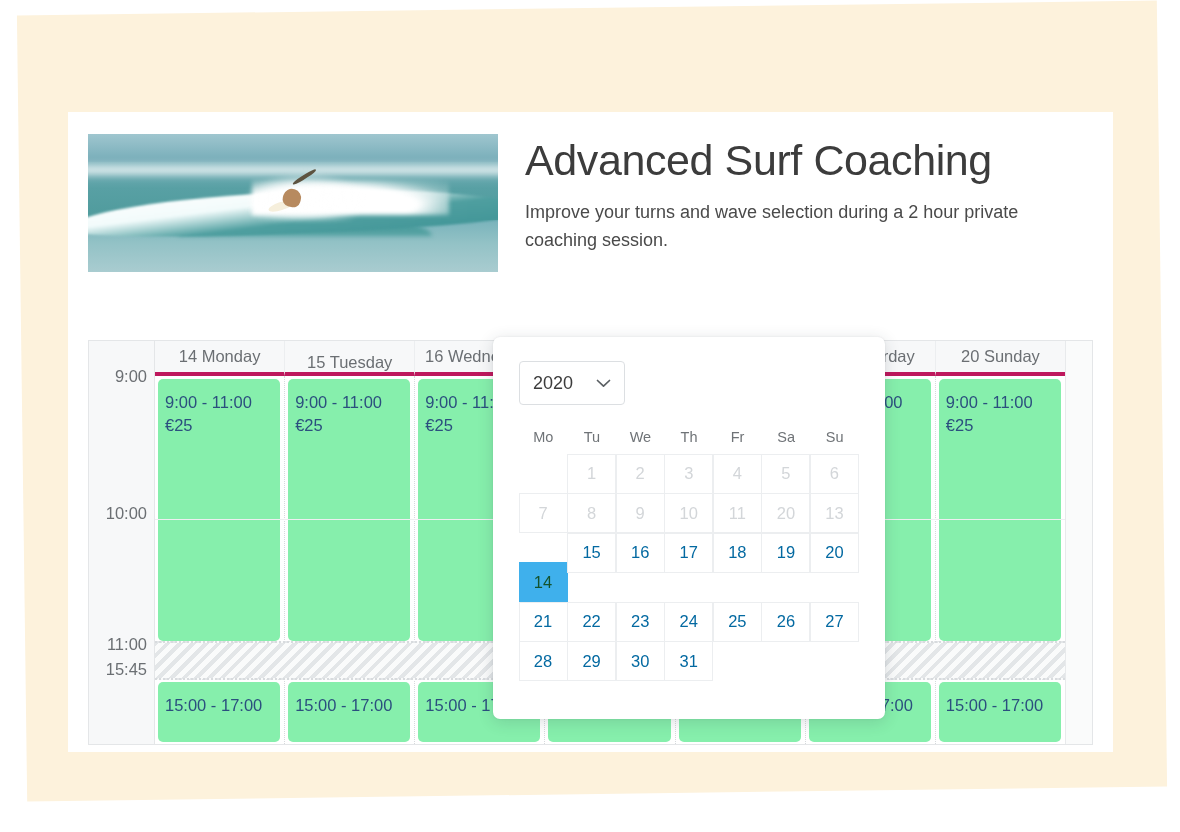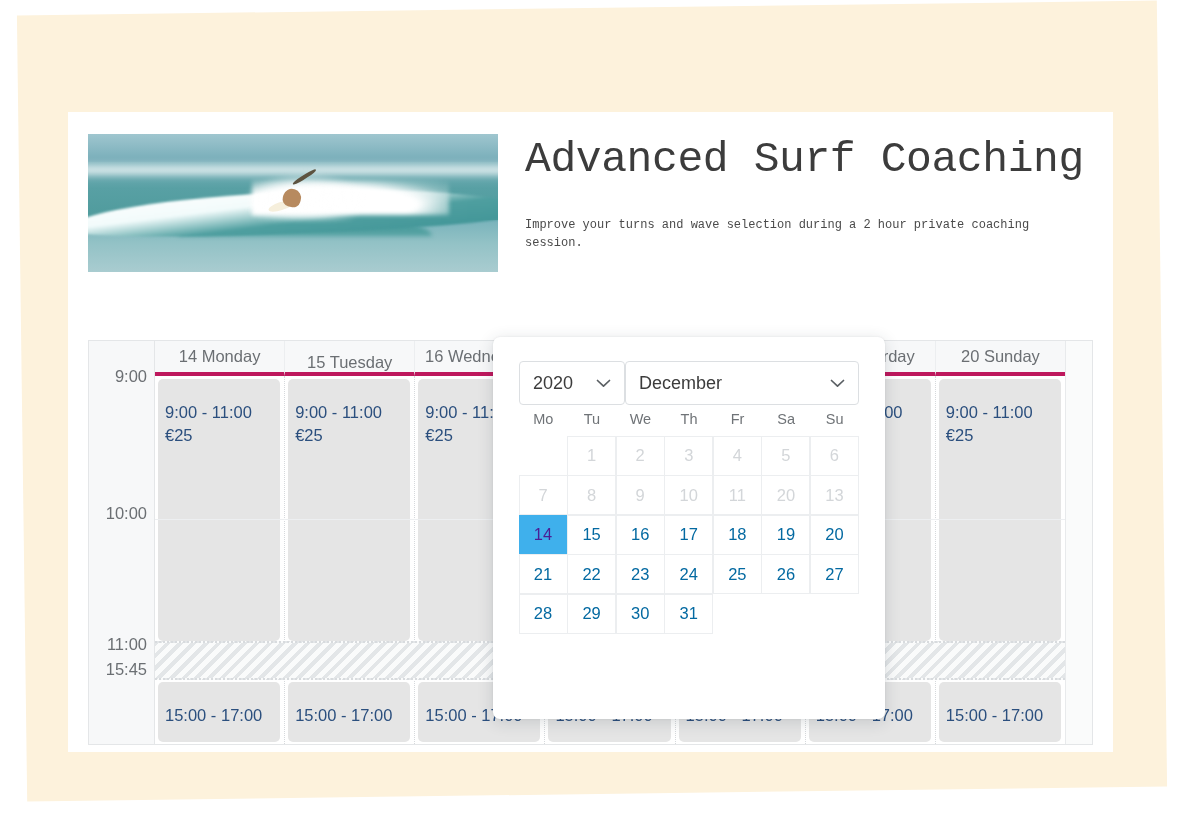--- a/index.html
+++ b/index.html
@@ -24,21 +24,21 @@
 
   #card {
     position: absolute;
     left: 68px; top: 112px;
     width: 1045px; height: 640px;
     background: #ffffff;
     overflow: hidden;
   }
 
   
-  .header { position:absolute; left:20px; top:22px; width:1005px; height:150px;font-family:Liberation Mono, monospace; }
+  .header { position:absolute; left:20px; top:22px; width:1005px; height:150px; }
 
   .photo {
     position:absolute; left:0; top:0;
     width:410px; height:138px;
     overflow:hidden;
     background:#86b3bf;
   }
   .photo .sky {
     position:absolute; left:0; top:0; width:100%; height:26%;
     background: linear-gradient(180deg,#9fc6cf 0%, #7fb2bd 60%, #6fa8b4 100%);
@@ -94,21 +94,21 @@
     background: radial-gradient(ellipse at 50% 60%, rgba(255,255,255,.95) 0%, rgba(255,255,255,.6) 42%, rgba(255,255,255,0) 72%);
     filter: blur(2.5px);
   }
 
   .head-text { position:absolute; left:437px; top:2px; width:568px; }
   .course-title {
     font-size: 43px; font-weight: 400; color:#3c3c3c;
     letter-spacing:-.4px; line-height:1.12; white-space:nowrap;
   }
   .course-desc {
-    margin-top: 32px; font-size:12px; color:#4a4a4a; line-height:1.52;
+    margin-top: 15px; font-size:18px; color:#4a4a4a; line-height:1.52;
     max-width: 520px;
   }
 
   
   .datenav {
     position:absolute; left:20px; top:178px; width:1005px; height:40px;
   }
   .daterange {
     position:absolute; left:410px; top:0;
     display:flex; align-items:center; gap:11px;
@@ -148,23 +148,23 @@
     background:#f7f8f9; border-bottom:4px solid #be185d; border-right:1px solid #eceef0;
     display:flex; align-items:center; justify-content:center;
     font-size:16.5px; color:#6b6f73; white-space:nowrap; overflow:hidden;
   }
   .daycol {
     position:absolute; top:35px; bottom:0;
     border-right:1px dotted #d6d9dc;
   }
   .slot {
     position:absolute; left:3px; right:4px;
-    background:#e5e5e5; border-radius:5px;
+    background:#86efac; border-radius:5px;
     color:#2b4f7e; font-size:16.5px; line-height:1.42;
-    padding:22px 0 0 7px; cursor:pointer; overflow:hidden;
+    padding:12px 0 0 7px; cursor:pointer; overflow:hidden;
   }
   .slot .price { display:block; }
   .breakband {
     position:absolute; left:66px; right:28px;
     background-image:
       linear-gradient(0deg, #eef0f1, #eef0f1),
       repeating-linear-gradient(-45deg, #e2e5e7 0 4px, #fbfcfc 4px 9px);
     background-blend-mode: normal;
     background: repeating-linear-gradient(-45deg, #e3e6e8 0 4px, #fafbfb 4px 9px);
     border-top:2px dotted #d8dbde; border-bottom:2px dotted #d8dbde;
@@ -173,45 +173,45 @@
   .hline { position:absolute; left:66px; right:28px; height:1px; background:#edeff1; }
 
   
   .picker {
     position:absolute; left:425px; top:225px;
     width:392px; height:382px;
     background:#fff; border-radius:7px;
     box-shadow: 0 3px 16px rgba(40,50,60,.16), 0 0 2px rgba(40,50,60,.10);
     z-index:40; padding:24px 26px 0 26px;
   }
-  .picker-selects { display:flex; gap:0;align-items:center; }
+  .picker-selects { display:flex; gap:12px;align-items:center; }
   .sel {
     height:44px; border:1px solid #dcdfe2; border-radius:4px; background:#fff;
     display:flex; align-items:center; justify-content:space-between;
     padding:0 13px; font-size:18px; color:#3c3c3c; cursor:pointer;
   }
   .sel.year { width:106px; }
   .sel.month { flex:1; }
   .chev-d { width:15px; height:9px; display:block; }
 
   .dow {
     display:grid; grid-template-columns:repeat(7,1fr);
-    margin-top:6px;
+    margin-top:24px;
   }
   .dow div {
     text-align:center; font-size:14.5px; color:#6f7377; padding-bottom:9px;
   }
   .grid { display:grid; grid-template-columns:repeat(7,1fr); }
   .cell {
     height:40px; border:1px solid #eceef0; margin:-0.5px 0 0 -0.5px;
     display:flex; align-items:center; justify-content:center;
     font-size:16.5px; color:#0369a1; cursor:pointer; background:#fff;
   }
   .cell.dim { color:#d3d6d9; cursor:default; }
-  .cell.sel-day { background:#3fb0ec; color:#4c1d95; border-color:#3fb0ec; }
+  .cell.sel-day { background:#3fb0ec; color:#14532d; border-color:#3fb0ec;margin-top:29px; }
   .cell.empty { border:none; background:transparent; cursor:default; }
 </style>
 </head>
 <body>
 
 <div id="stage">
   <div id="cream"></div>
 
   <div id="card">
 
@@ -297,28 +297,20 @@
           <div class="tlabel" style="top: 294px;">11:00</div>
           <div class="tlabel" style="top: 319px;">15:45</div>
         </div>
       <div class="gutter"></div>
     </div>
 
     <div class="picker">
       <div class="picker-selects">
         <div class="sel year">
           <span>2020</span>
-          <span>
-            <svg class="chev-d" viewBox="0 0 15 9" fill="none" stroke="#5a5f63" stroke-width="1.7" stroke-linecap="round" stroke-linejoin="round">
-              <polyline points="1.5,1.5 7.5,7.2 13.5,1.5"></polyline>
-            </svg>
-          </span>
-        </div>
-        <div class="sel month">
-          <span>December</span>
           <span>
             <svg class="chev-d" viewBox="0 0 15 9" fill="none" stroke="#5a5f63" stroke-width="1.7" stroke-linecap="round" stroke-linejoin="round">
               <polyline points="1.5,1.5 7.5,7.2 13.5,1.5"></polyline>
             </svg>
           </span>
         </div>
       </div>
 
       <div class="dow" id="dow-host">
           <div>Mo</div>

